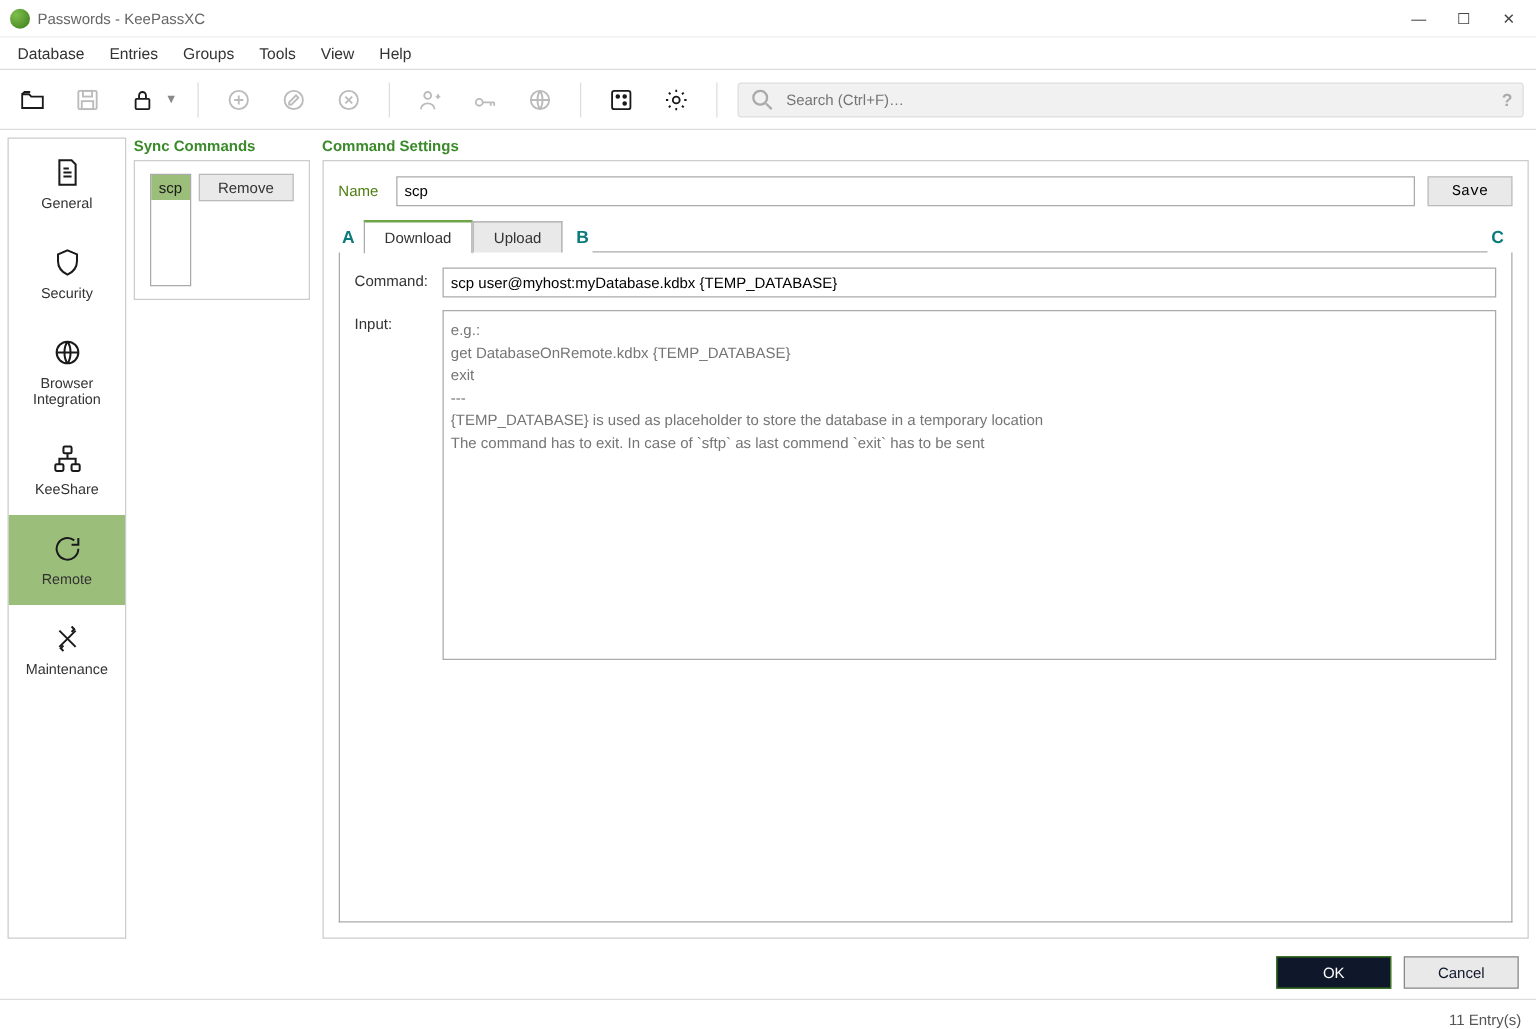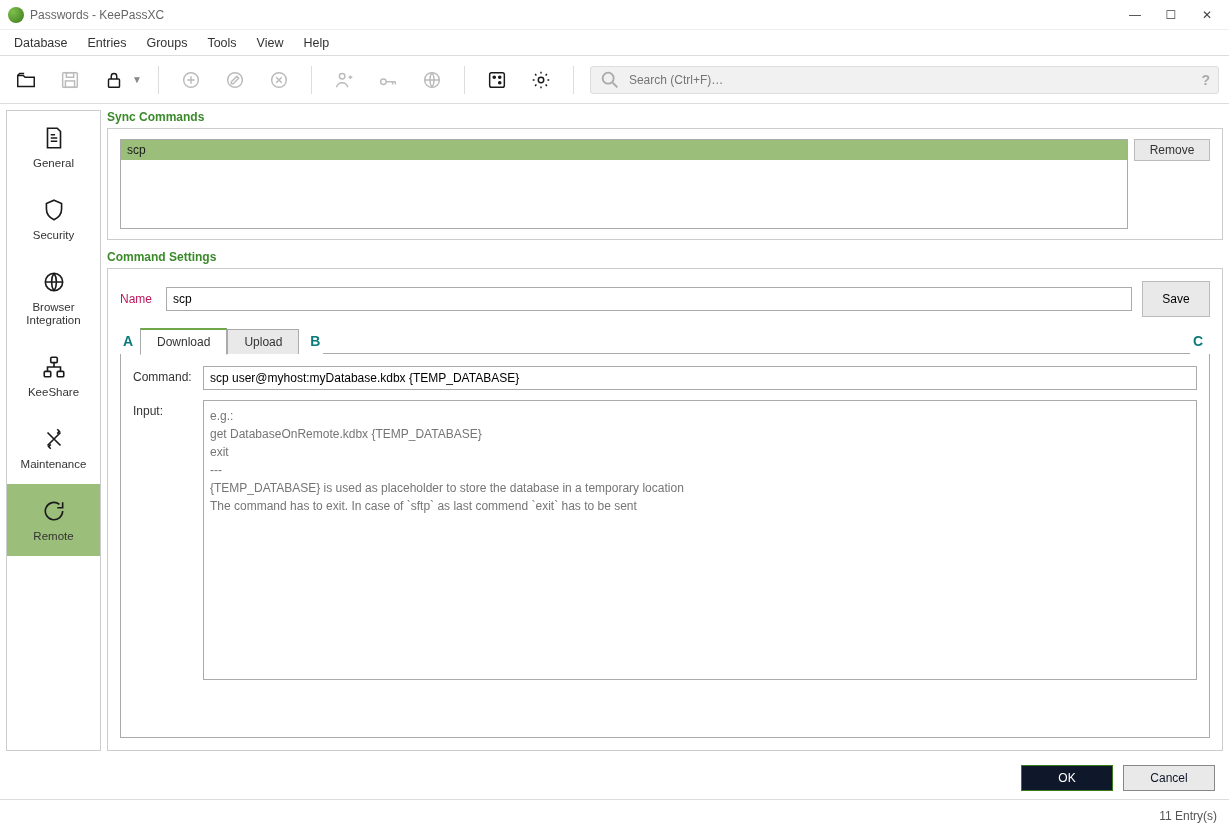--- a/index.html
+++ b/index.html
@@ -29,36 +29,36 @@
 .searchbox .help { color: #aaa; font-size: 14px; font-weight: bold; }
 
 
 .main { display: flex; height: calc(823px - 30px - 26px - 48px - 24px - 42px); padding: 6px; gap: 6px; }
 .sidebar { width: 95px; border: 1px solid #ccc; display: flex; flex-direction: column; }
 .sidebaritem { display: flex; flex-direction: column; align-items: center; justify-content: center; padding: 14px 2px 12px; gap: 6px; text-align: center; color: #333; font-size: 11.5px; line-height: 1.2; }
 .sidebaritem svg { width: 26px; height: 26px; stroke: #1a1a1a; fill: none; stroke-width: 1.5; }
 .sidebaritem.selected { background: #9bbf7a; }
 .sidebaritem.selected svg { stroke: #1a1a1a; }
 
-.content { flex: 1; display: flex; flex-direction: column; gap: 10px; }
+.content { flex: 1; display: flex; gap: 10px; }
 
 .section-title { color: #3a8a2a; font-weight: 600; font-size: 12px; margin-bottom: 4px; }
 .panel { border: 1px solid #ccc; padding: 10px 12px; }
 
 .sync-list-box { border: 1px solid #aaa; height: 90px; background: #fff; }
 .sync-list-row { display: flex; gap: 6px; }
 .sync-list-item { background: #9bbf7a; padding: 3px 6px; color: #1a1a1a; font-size: 12px; width: 100%; }
 .remove-btn { width: 76px; height: 22px; background: #e9e9e9; border: 1px solid #bbb; font-size: 12px; color: #333; }
 
 .cmd-settings-panel { border: 1px solid #ccc; padding: 12px 12px; flex: 1; display:flex; flex-direction:column; }
 
 .name-row { display: flex; align-items: center; gap: 10px; margin-bottom: 10px; }
-.name-row label { width: 36px; color: #be185d; font-size: 12px; }
+.name-row label { width: 36px; color: #4d7c0f; font-size: 12px; }
 .name-row input { flex: 1; height: 24px; border: 1px solid #aaa; padding: 0 6px; font-size: 12px; }
-.save-btn { width: 68px; height: 36px; background: #e9e9e9; border: 1px solid #bbb; font-size: 12px; }
+.save-btn { width: 68px; height: 24px; background: #e9e9e9; border: 1px solid #bbb; font-size: 12px; font-family: Liberation Mono, monospace; }
 
 .tabs-row { display: flex; align-items: center; border-bottom: 0; margin-bottom: 0; }
 .tab { padding: 5px 16px; border: 1px solid #aaa; border-bottom: none; background: #e9e9e9; font-size: 12px; margin-right: 0; position: relative; bottom: -1px; }
 .tab.active { background: #fff; border-top: 2px solid #6fa64a; border-bottom: 1px solid #fff; }
 
 .callout { color: #0a7a7a; font-weight: 700; font-size: 14px; width: 16px; text-align: center; }
 .callout.A { margin-right: 4px; }
 .callout.B { margin-left: 8px; }
 .callout.C { margin-left: auto; margin-right: 4px; }
 
@@ -212,33 +212,33 @@
     </div>
     <div class="sidebaritem">
       <svg viewBox="0 0 24 24">
           <rect x="9" y="3" width="6" height="5" rx="1"></rect>
           <rect x="3" y="16" width="6" height="5" rx="1"></rect>
           <rect x="15" y="16" width="6" height="5" rx="1"></rect>
           <path d="M12 8v4M12 12H6v4M12 12h6v4"></path>
         </svg>
       <span>KeeShare</span>
     </div>
+    <div class="sidebaritem selected">
+      <svg viewBox="0 0 24 24">
+          <path d="M20 12a8 8 0 1 1-3-6.2"></path>
+          <path d="M20 4v5h-5"></path>
+        </svg>
+      <span>Remote</span>
+    </div>
     <div class="sidebaritem">
       <svg viewBox="0 0 24 24">
           <path d="M6 18L18 6M6 6l12 12"></path>
           <path d="M15 3l2 2-2 2M9 21l-2-2 2-2"></path>
         </svg>
       <span>Maintenance</span>
-    </div>
-    <div class="sidebaritem selected">
-      <svg viewBox="0 0 24 24">
-          <path d="M20 12a8 8 0 1 1-3-6.2"></path>
-          <path d="M20 4v5h-5"></path>
-        </svg>
-      <span>Remote</span>
     </div>
   </div>
 
   <div class="content">
 
     <div>
       <div class="section-title">Sync Commands</div>
       <div class="panel">
         <div class="sync-list-row">
           <div class="sync-list-box" style="flex:1">

